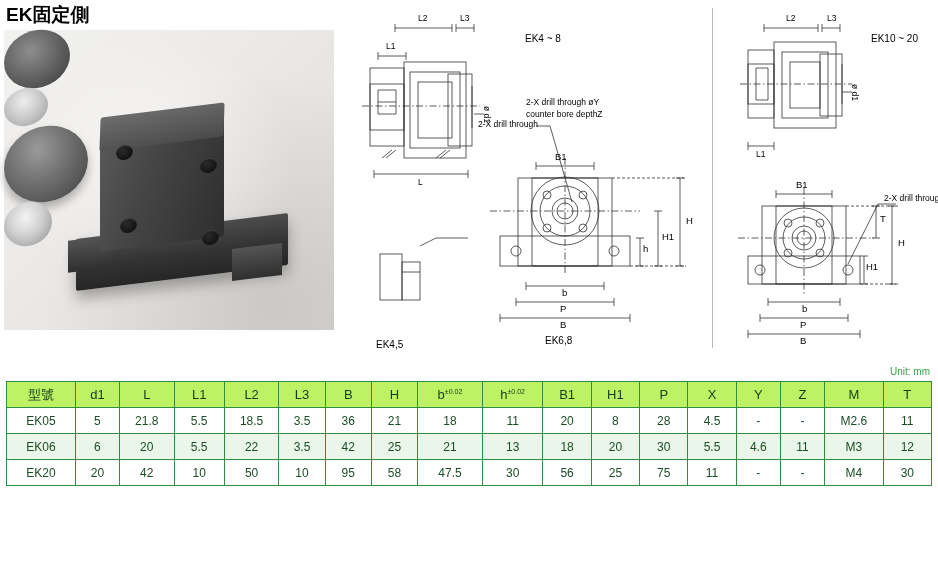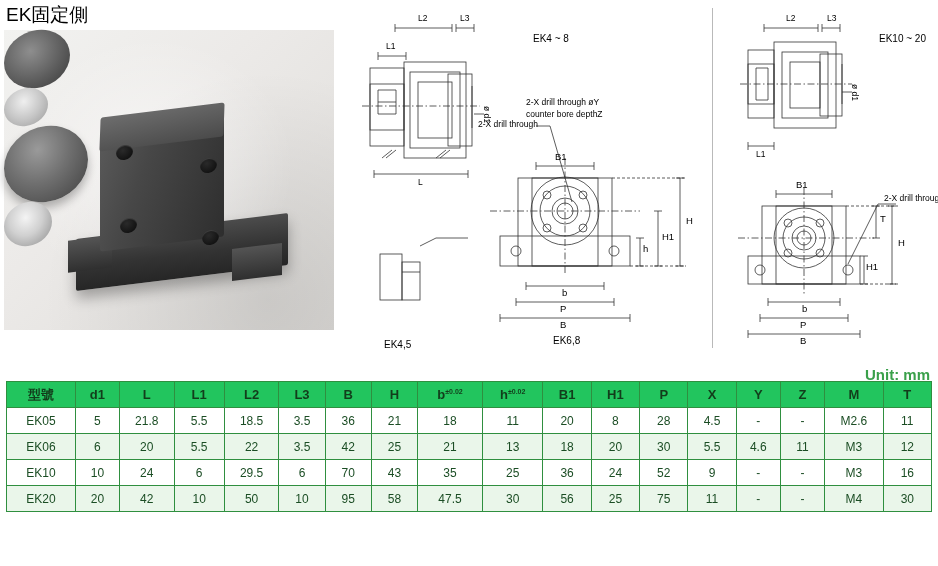--- a/index.html
+++ b/index.html
@@ -15,21 +15,21 @@
     overflow: hidden;
     color: #000;
   }
 
   
   #page-title {
     position: absolute;
     left: 6px;
     top: 2px;
     font-size: 19px;
-    font-weight: normal;
+    font-weight: bold;
     letter-spacing: 0px;
     text-align: right;
   }
 
   
   #product-photo {
     position: absolute;
     left: 4px;
     top: 30px;
     width: 330px;
@@ -122,60 +122,60 @@
     font-size: 8px;
     color: #000;
   }
   .lbl {
     position: absolute;
     font-size: 8.5px;
     white-space: nowrap;
     line-height: 1;
   }
   .lbl-b { font-size: 9.5px; }
-  .lbl-cap { font-size: 10px; margin-left: 8px; }
+  .lbl-cap { font-size: 10px; }
   svg { display: block; }
 
   .panel-divider {
     position: absolute;
     top: 8px;
     width: 1px;
     height: 340px;
     background: #b9b9b9;
   }
 
   
   #unit-note {
     position: absolute;
     right: 8px;
     top: 366px;
-    font-size: 15px;
+    font-size: 10px;
     color: #3aa04a;
-    font-weight: bold;
+    font-weight: normal;
   }
 
   
   #spec-table {
     position: absolute;
     left: 6px;
     top: 381px;
     width: 926px;
     border-collapse: collapse;
     font-size: 12px;
   }
   #spec-table th, #spec-table td {
     border: 1px solid #2f8f3f;
     text-align: center;
     padding: 2px 0;
     height: 21px;
     color: #1b4d24;
   }
   #spec-table thead th {
-    background: #22c55e;
-    font-weight: bold;
+    background: #bef264;
+    font-weight: normal;
     font-size: 13px;
     color: #123d1b;
   }
   #spec-table tbody tr:nth-child(odd) td { background: #ffffff; }
   #spec-table tbody tr:nth-child(even) td { background: #eaf6ea; }
   #spec-table td.model { font-weight: normal; text-align: center; }
   sup.tol { font-size: 7px; vertical-align: super; }
 </style>
 </head>
 <body>
@@ -481,40 +481,20 @@
         <td>18</td>
         <td>20</td>
         <td>30</td>
         <td>5.5</td>
         <td>4.6</td>
         <td>11</td>
         <td>M3</td>
         <td>12</td>
       </tr>
       <tr>
-        <td class="model">EK10</td>
-        <td>10</td>
-        <td>24</td>
-        <td>6</td>
-        <td>29.5</td>
-        <td>6</td>
-        <td>70</td>
-        <td>43</td>
-        <td>35</td>
-        <td>25</td>
-        <td>36</td>
-        <td>24</td>
-        <td>52</td>
-        <td>9</td>
-        <td>-</td>
-        <td>-</td>
-        <td>M3</td>
-        <td>16</td>
-      </tr>
-      <tr>
         <td class="model">EK20</td>
         <td>20</td>
         <td>42</td>
         <td>10</td>
         <td>50</td>
         <td>10</td>
         <td>95</td>
         <td>58</td>
         <td>47.5</td>
         <td>30</td>

